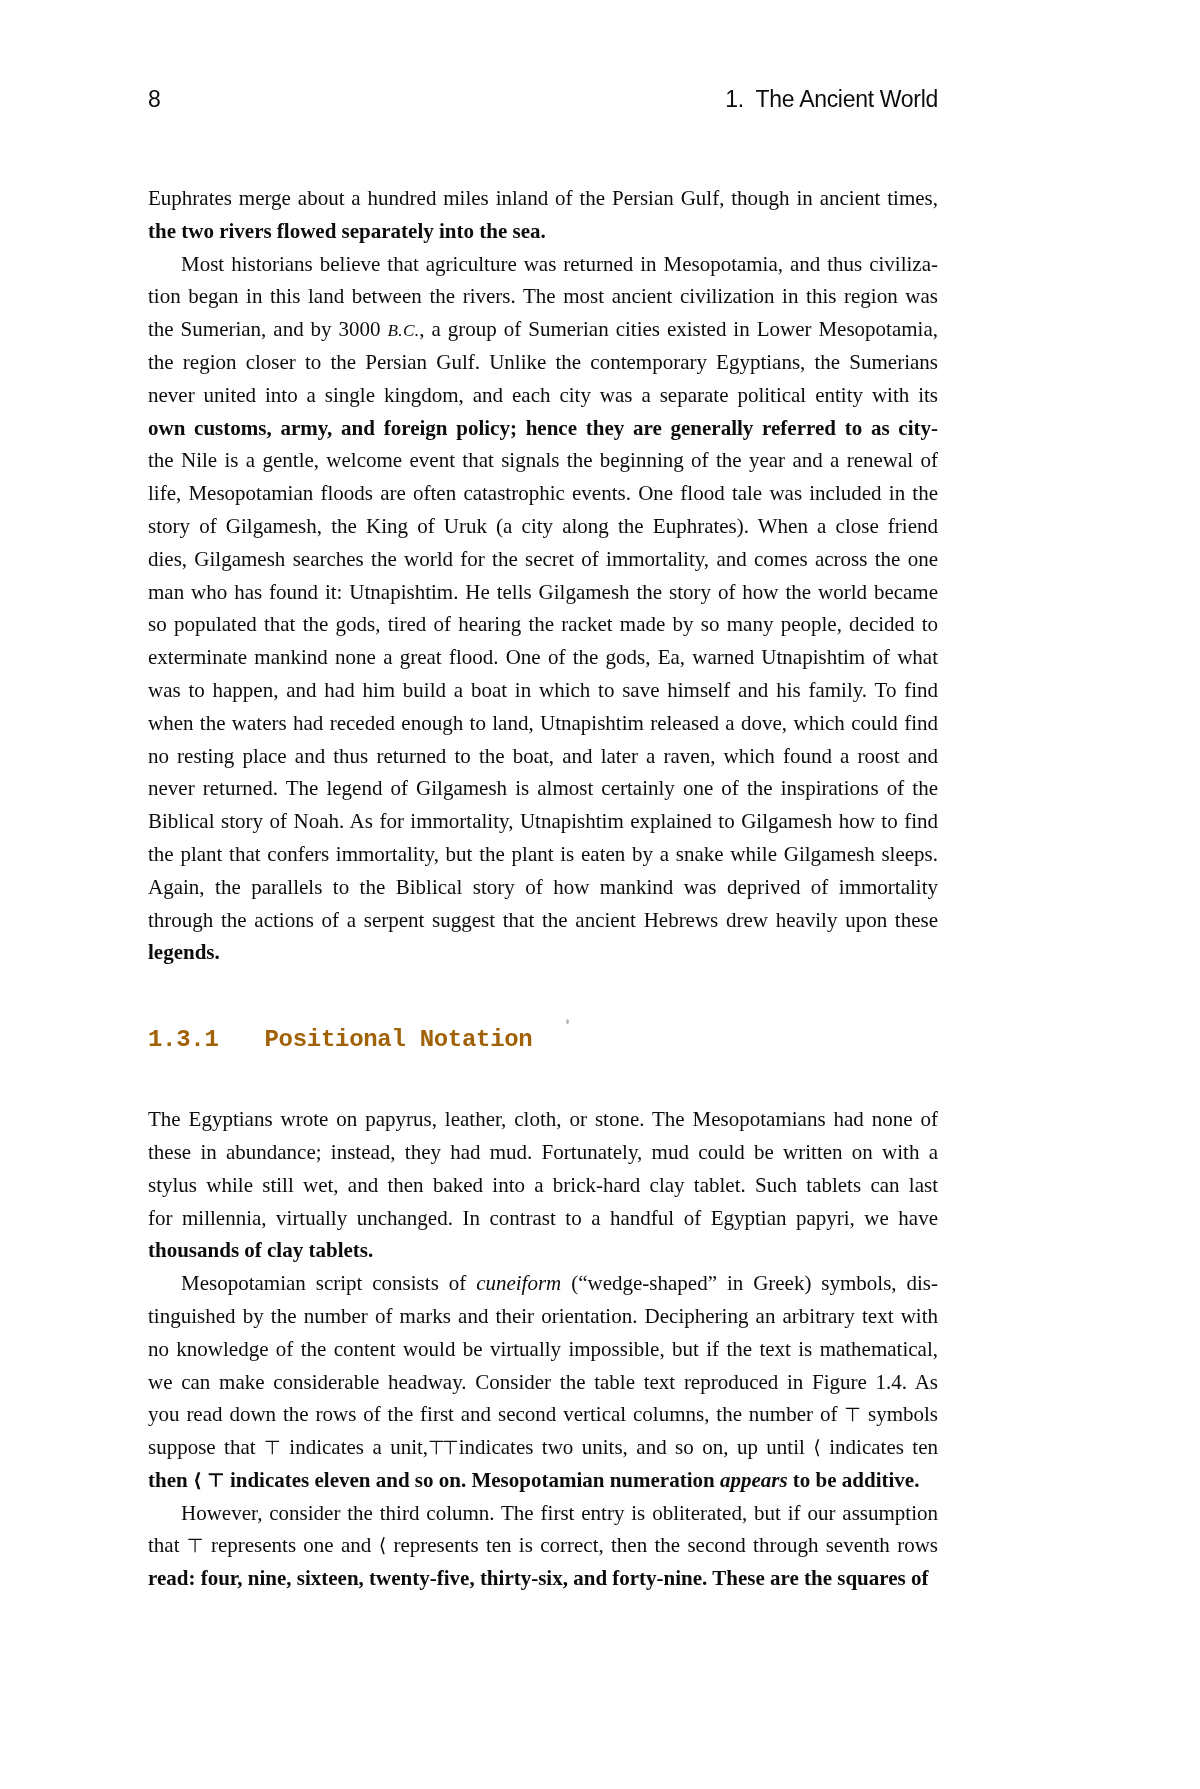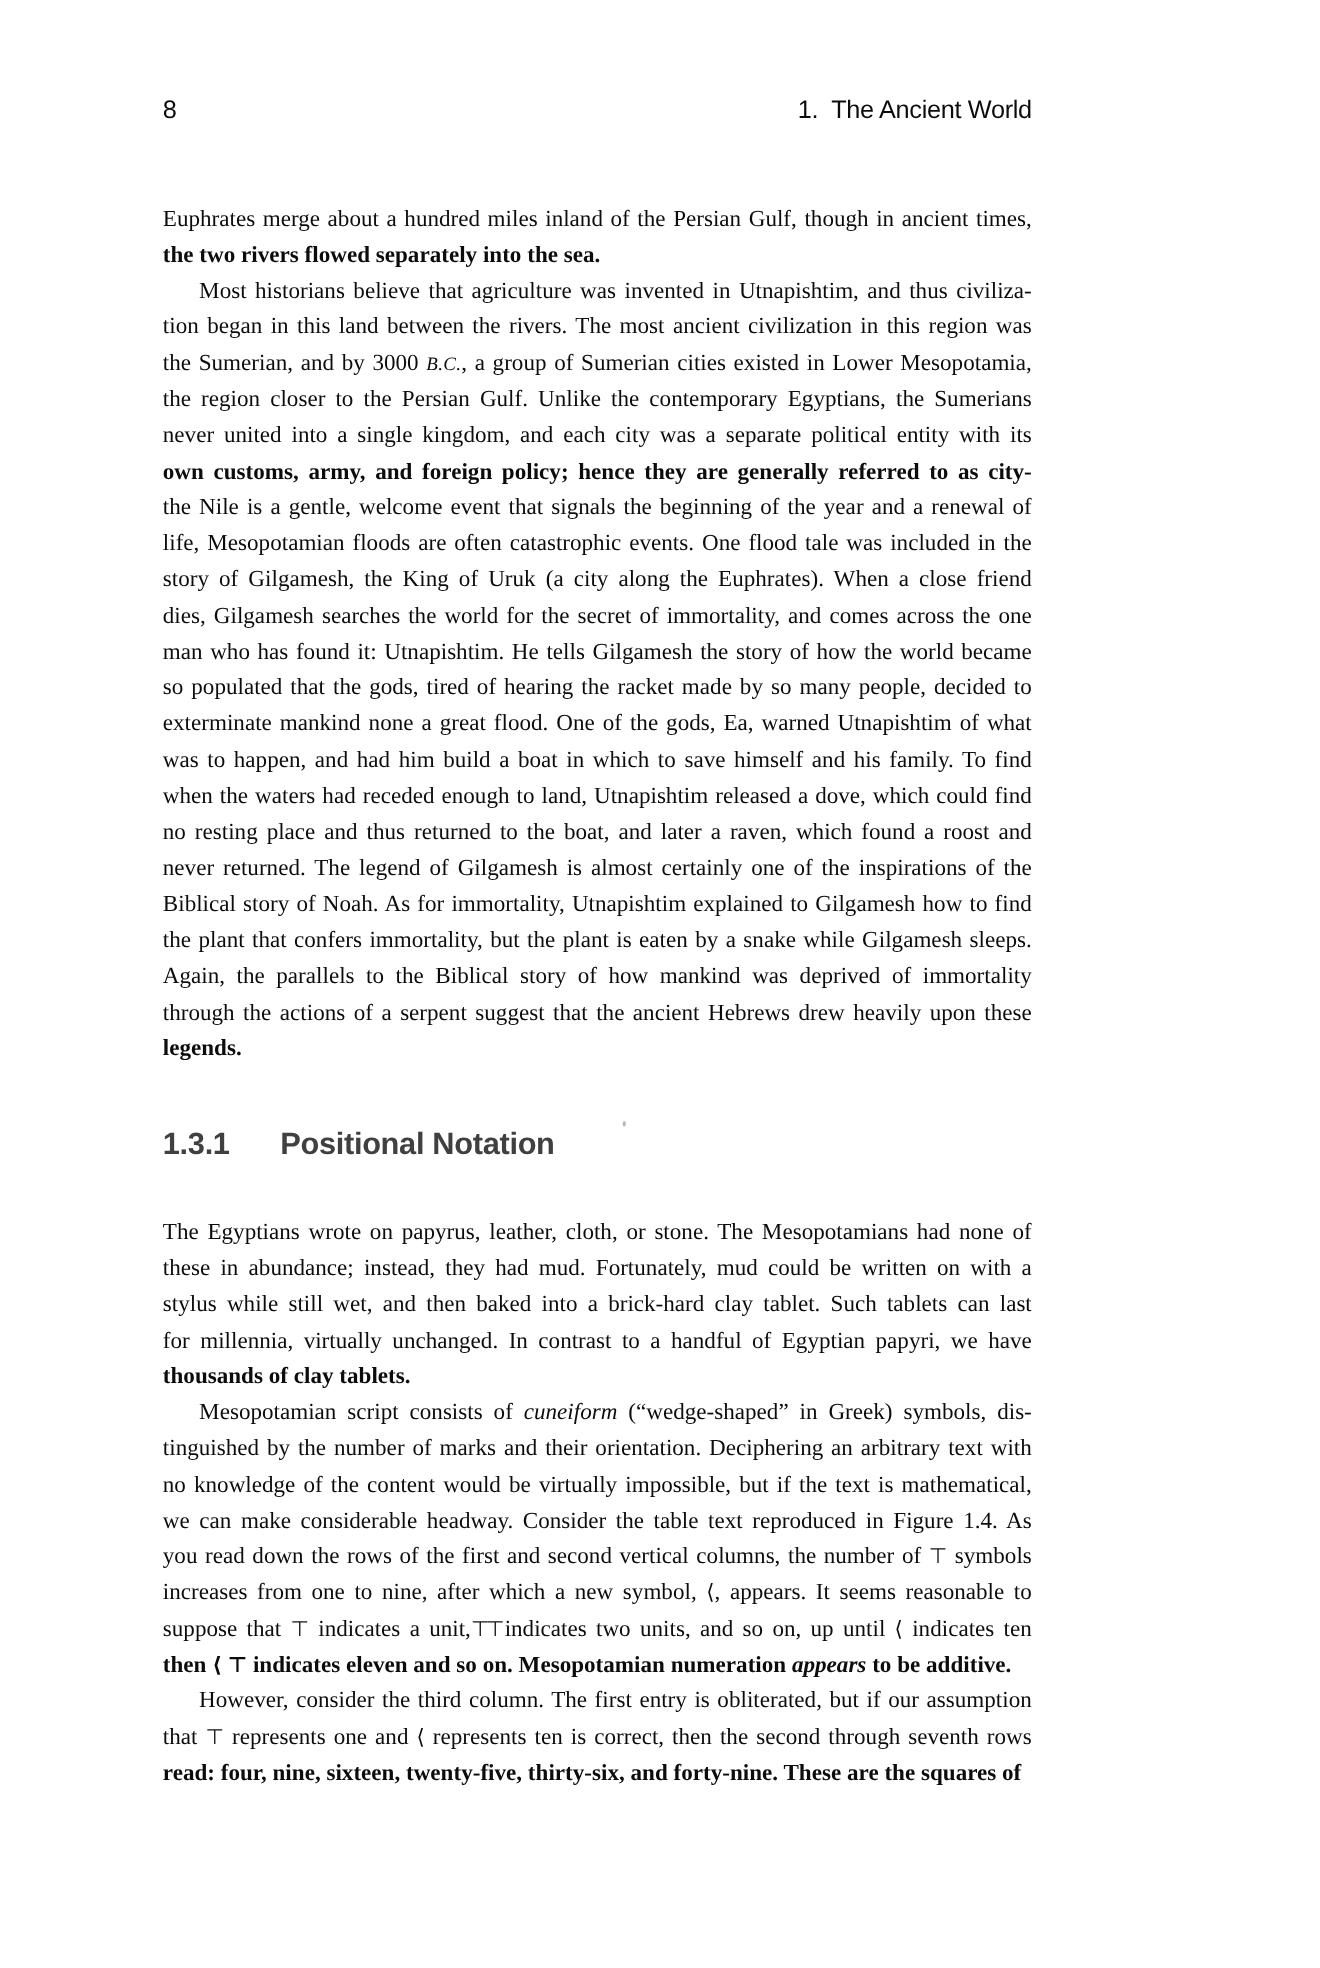--- a/index.html
+++ b/index.html
@@ -41,26 +41,26 @@
     overflow: hidden;
     white-space: normal;
   }
   .line.lastline { text-align-last: left; font-weight: bold; }
   .line.ind { text-indent: 33px; }
   .sc { font-size: 0.82em; letter-spacing: 0.3px; font-style: italic; }
   .cn { font-family: "DejaVu Sans", sans-serif; font-size: 0.92em; }
   .cn.dbl { letter-spacing: -3px; margin-right: 3px; }
   .section-heading {
     margin: 54px 0 46px 0;
-    font-family: Liberation Sans, sans-serif;
+    font-family: Liberation Mono, monospace;
     font-weight: bold;
-    font-size: 28px;
+    font-size: 24px;
     line-height: 34px;
     letter-spacing: -0.3px;
-    color: #404040;
+    color: #a16207;
   }
   .section-heading .num { margin-right: 46px; }
   .artifact-dot {
     position: absolute;
     left: 566px;
     top: 1019px;
     width: 3px;
     height: 5px;
     background: #9a9a9a;
     border-radius: 50%;
@@ -77,21 +77,21 @@
     <span>1.  The Ancient World</span>
   </div>
 
   <div class="body-col">
     <div id="intro-paragraphs">
         <div class="para">
           <div class="line">Euphrates merge about a hundred miles inland of the Persian Gulf, though in ancient times,</div>
           <div class="line lastline">the two rivers flowed separately into the sea.</div>
         </div>
         <div class="para">
-          <div class="line ind">Most historians believe that agriculture was invented in Utnapishtim, and thus civiliza-</div>
+          <div class="line ind">Most historians believe that agriculture was returned in Mesopotamia, and thus civiliza-</div>
           <div class="line">tion began in this land between the rivers. The most ancient civilization in this region was</div>
           <div class="line">the Sumerian, and by 3000 <span class="sc">B.C.</span>, a group of Sumerian cities existed in Lower Mesopotamia,</div>
           <div class="line">the region closer to the Persian Gulf. Unlike the contemporary Egyptians, the Sumerians</div>
           <div class="line">never united into a single kingdom, and each city was a separate political entity with its</div>
           <div class="line lastline">own customs, army, and foreign policy; hence they are generally referred to as city-states.</div>
         </div>
         <div class="para">
           <div class="line">the Nile is a gentle, welcome event that signals the beginning of the year and a renewal of</div>
           <div class="line">life, Mesopotamian floods are often catastrophic events. One flood tale was included in the</div>
           <div class="line">story of Gilgamesh, the King of Uruk (a city along the Euphrates). When a close friend</div>
@@ -122,21 +122,20 @@
           <div class="line">stylus while still wet, and then baked into a brick-hard clay tablet. Such tablets can last</div>
           <div class="line">for millennia, virtually unchanged. In contrast to a handful of Egyptian papyri, we have</div>
           <div class="line lastline">thousands of clay tablets.</div>
         </div>
         <div class="para">
           <div class="line ind">Mesopotamian script consists of <i>cuneiform</i> (“wedge-shaped” in Greek) symbols, dis-</div>
           <div class="line">tinguished by the number of marks and their orientation. Deciphering an arbitrary text with</div>
           <div class="line">no knowledge of the content would be virtually impossible, but if the text is mathematical,</div>
           <div class="line">we can make considerable headway. Consider the table text reproduced in Figure 1.4. As</div>
           <div class="line">you read down the rows of the first and second vertical columns, the number of <span class="cn">⊤</span> symbols</div>
-          <div class="line">increases from one to nine, after which a new symbol, <span class="cn">⟨</span>, appears. It seems reasonable to</div>
           <div class="line">suppose that <span class="cn">⊤</span> indicates a unit,<span class="cn dbl">⊤⊤</span>indicates two units, and so on, up until <span class="cn">⟨</span> indicates ten units;</div>
           <div class="line lastline">then <span class="cn">⟨</span> <span class="cn">⊤</span> indicates eleven and so on. Mesopotamian numeration <i>appears</i> to be additive.</div>
         </div>
         <div class="para">
           <div class="line ind">However, consider the third column. The first entry is obliterated, but if our assumption</div>
           <div class="line">that <span class="cn">⊤</span> represents one and <span class="cn">⟨</span> represents ten is correct, then the second through seventh rows</div>
           <div class="line lastline">read: four, nine, sixteen, twenty-five, thirty-six, and forty-nine. These are the squares of</div>
         </div>
       </div>
   </div>

